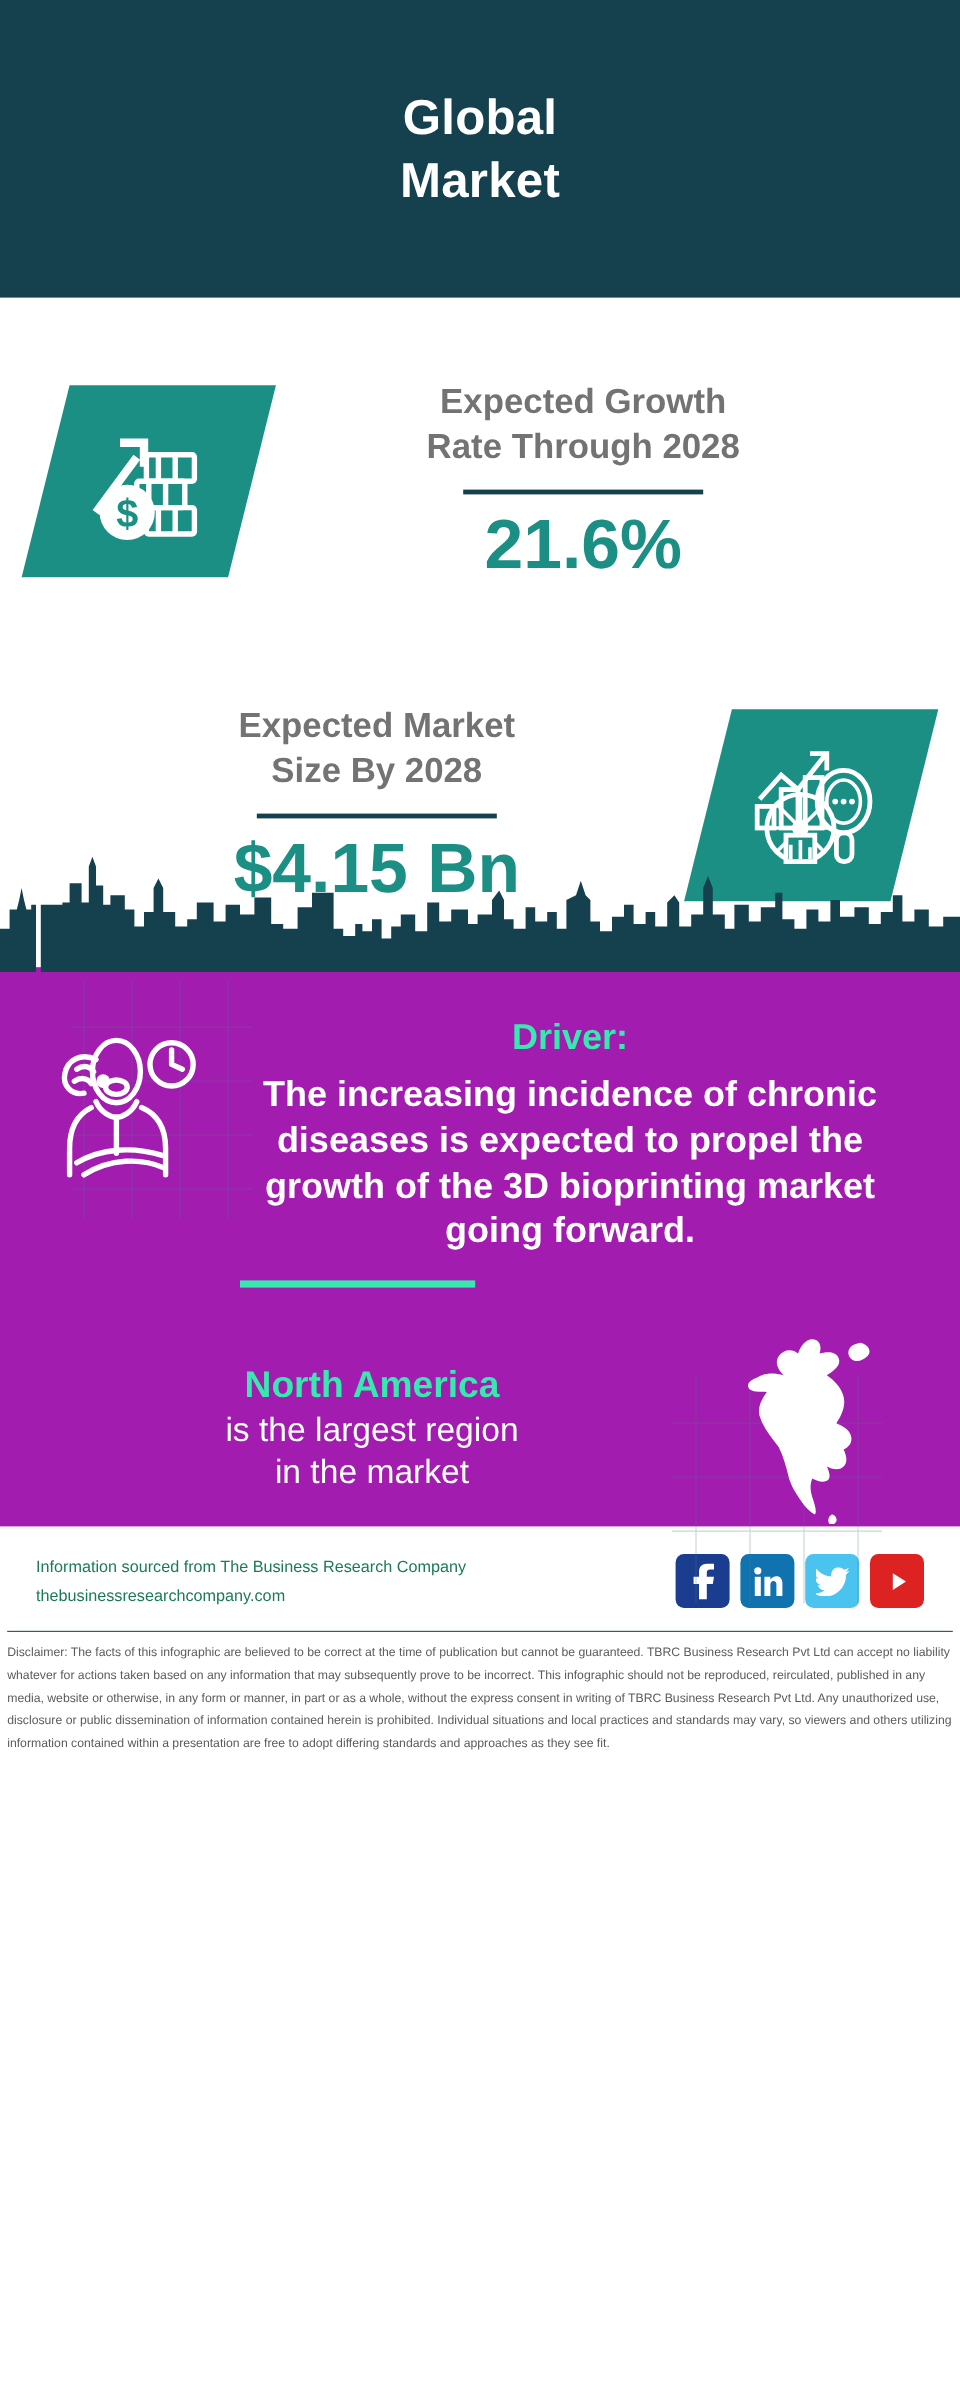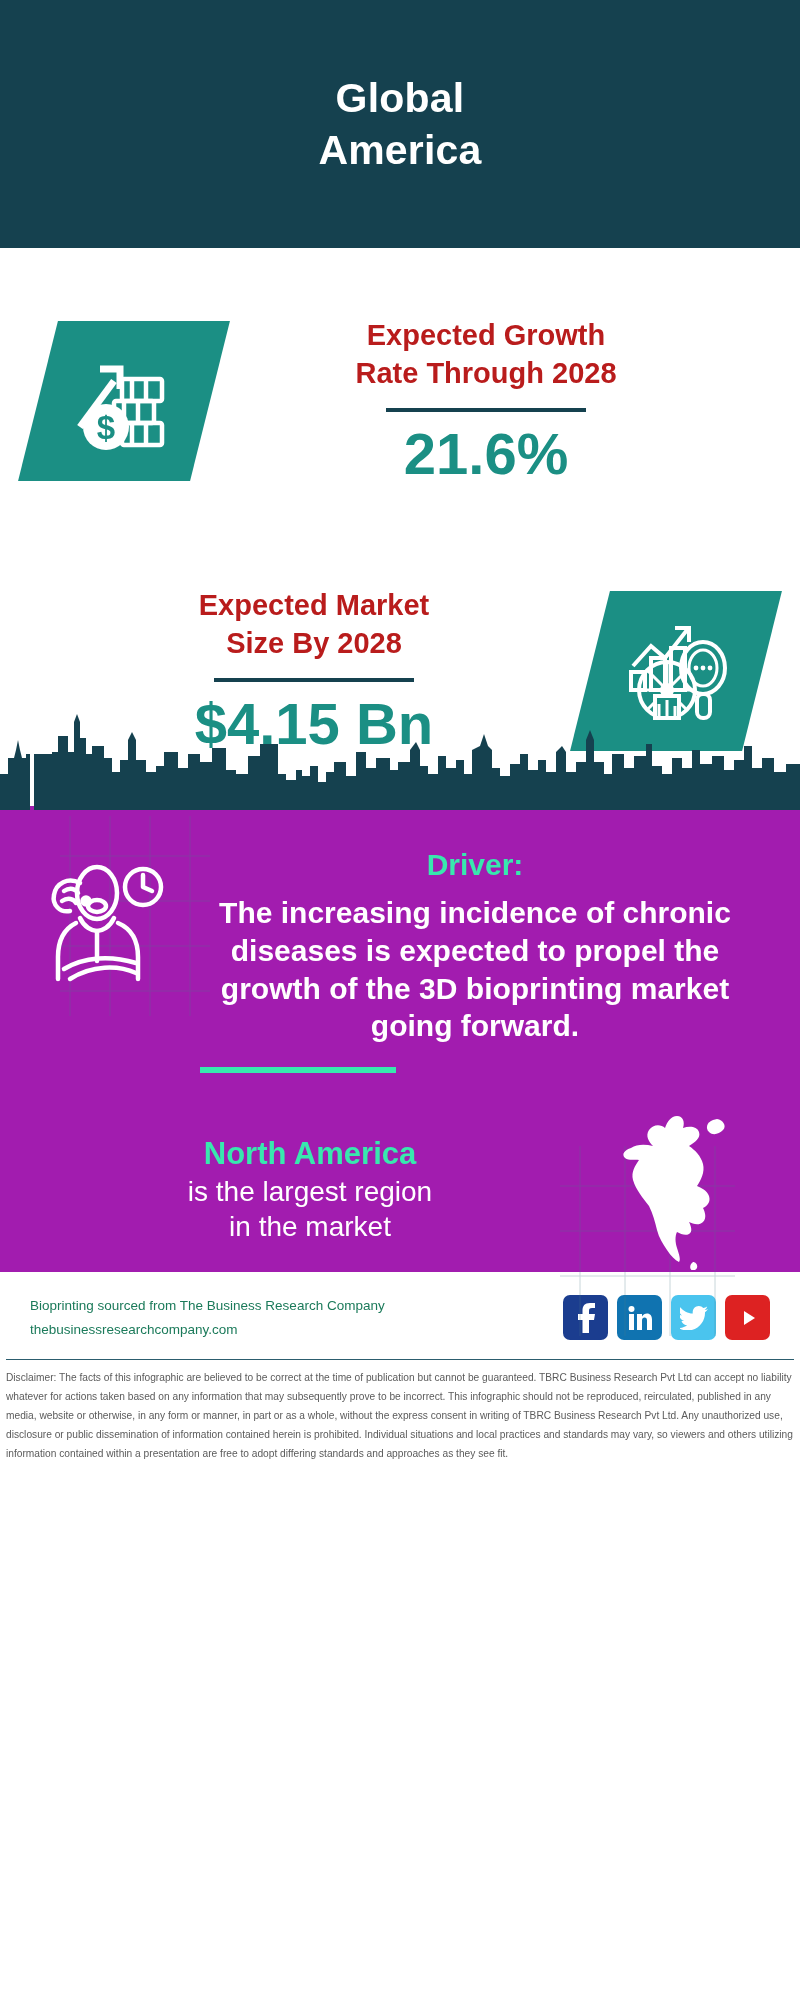--- a/index.html
+++ b/index.html
@@ -47,21 +47,21 @@
     width:172px; height:160px;
     background:#1b8f84;
     transform:skewX(-14deg);
     display:flex; align-items:center; justify-content:center;
     flex:0 0 auto;
   }
   .para .inner { transform:skewX(14deg); display:flex; align-items:center; justify-content:center; }
 
   .stat-text { flex:1 1 auto; text-align:center; }
   .stat-title {
-    color:#b91c1c;
+    color:#737373;
     font-size:29px;
     font-weight:bold;
     line-height:1.32;
   }
   .stat-rule {
     width:200px; height:4px; background:#15414f;
     margin:16px auto 10px auto;
   }
   .stat-value {
     color:#1b8f84;
@@ -174,21 +174,21 @@
   }
 </style>
 </head>
 <body>
 
 <div class="page">
 
   <div class="header">
     <h1>
       <span class="l1">Global</span>
-      <span class="l3">America</span>
+      <span class="l3">Market</span>
     </h1>
   </div>
 
   <div class="white-zone">
 
     <div class="stat-row row1">
       <div class="para">
         <div class="inner">
           <svg width="108" height="104" viewBox="0 0 108 104" fill="none">
             <path d="M10 78 L44 32" stroke="#fff" stroke-width="7"></path>
@@ -339,21 +339,21 @@
             C76 6 72 12 70 18 C66 14 58 14 54 20 C50 26 54 32 58 36 C50 34 42 34 36 38 Z"></path>
           <path fill="#ffffff" d="M118 10 C112 12 110 18 114 22 C118 26 124 24 128 20 C132 16 128 10 122 9 Z"></path>
           <path fill="#ffffff" d="M96 154 C94 158 96 162 100 160 C104 158 102 152 98 152 Z"></path>
         </svg>
       </div>
     </div>
   </div>
 
   <div class="footer">
     <div class="source">
-      <div>Bioprinting sourced from The Business Research Company</div>
+      <div>Information sourced from The Business Research Company</div>
       <div>thebusinessresearchcompany.com</div>
     </div>
     <div class="socials">
       <div class="soc fb">
         <svg width="22" height="30" viewBox="0 0 22 30">
             <path fill="#fff" d="M14 30 L14 17 L19 17 L20 11 L14 11 L14 8 C14 6 14.5 5 17 5 L20 5 L20 0 L15 0 C9.5 0 7.5 3 7.5 7.5 L7.5 11 L3 11 L3 17 L7.5 17 L7.5 30 Z"></path>
           </svg>
       </div>
       <div class="soc li">
         <svg width="26" height="26" viewBox="0 0 26 26">

